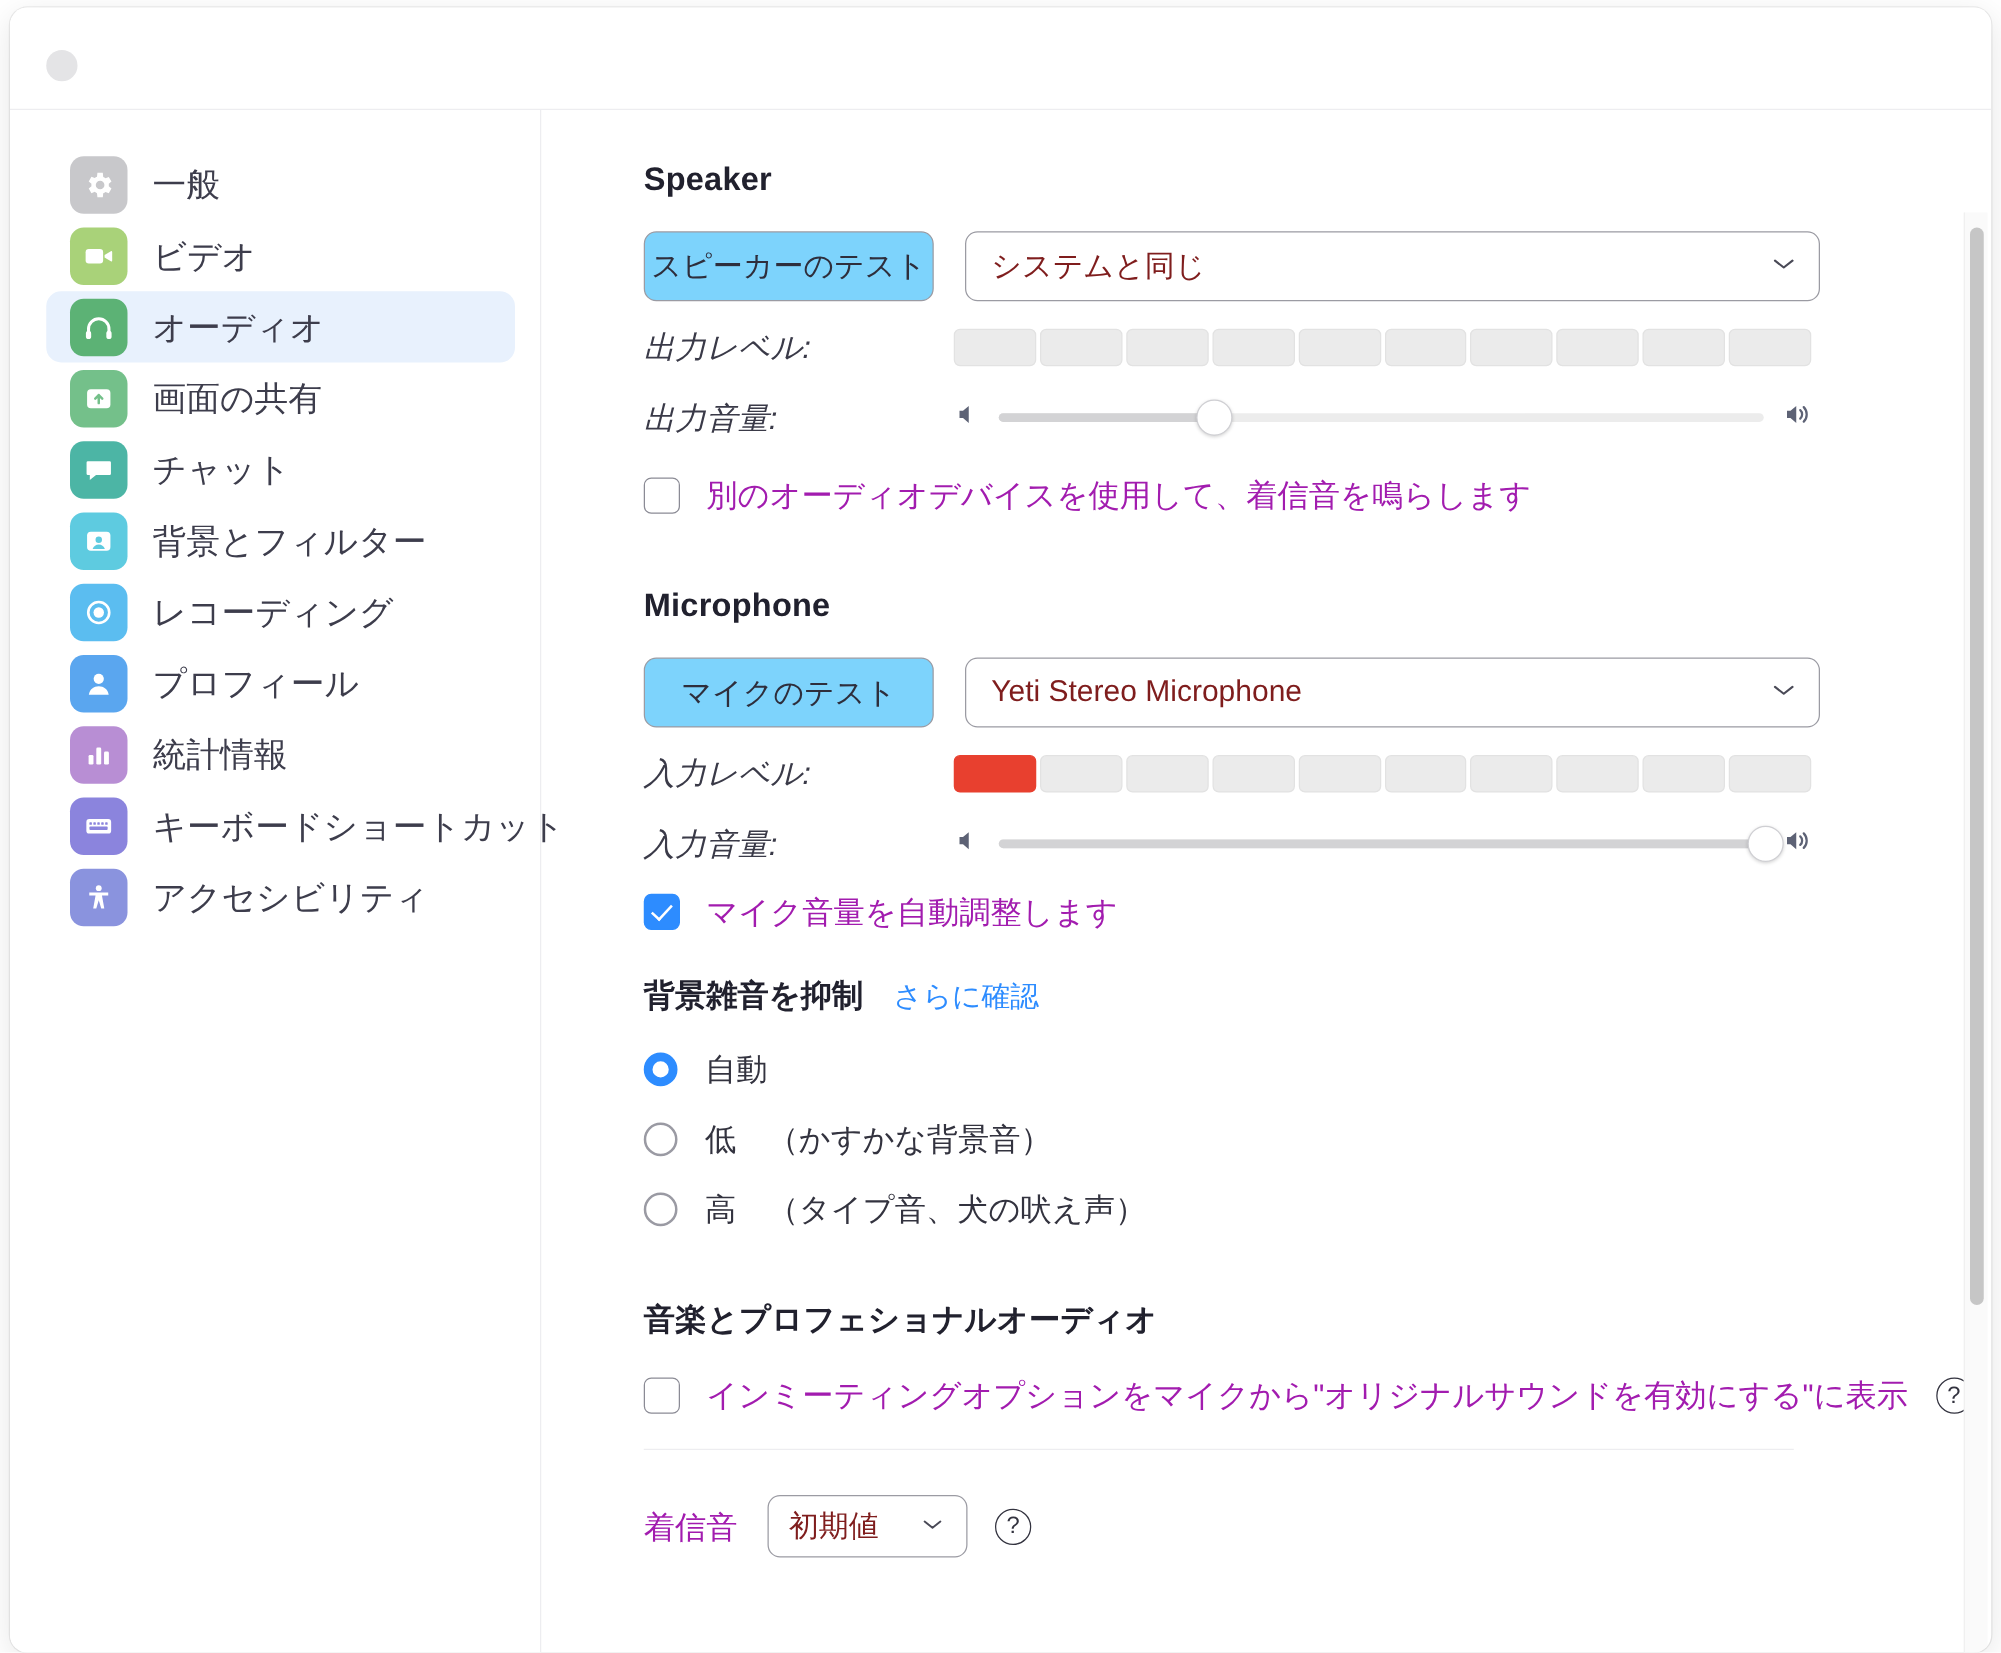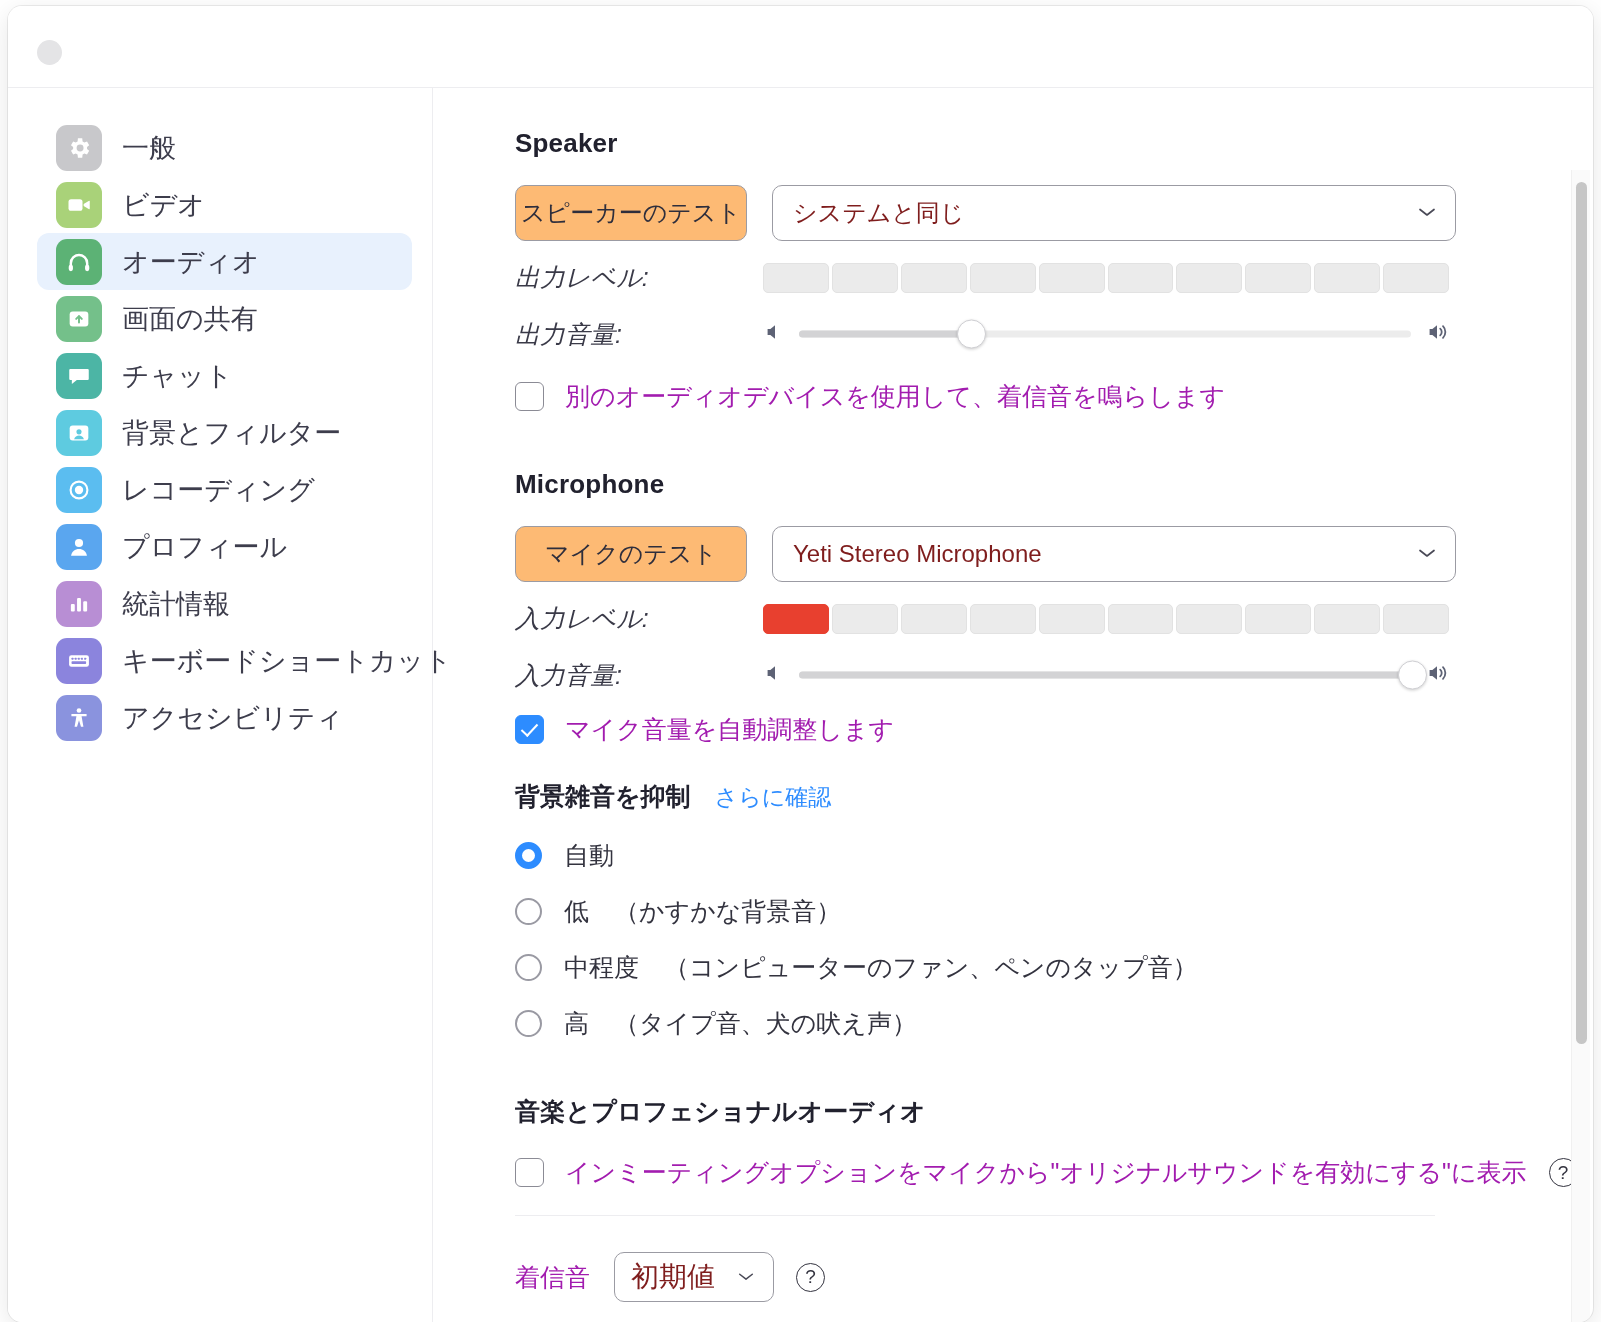--- a/index.html
+++ b/index.html
@@ -125,21 +125,21 @@
     align-items: center;
     margin-left: 82px;
     margin-bottom: 20px;
   }
 
   .btn-test {
     width: 232px;
     height: 56px;
     border: 1px solid #9b9ba3;
     border-radius: 10px;
-    background: #fdba74;
+    background: #7dd3fc;
     font-family: inherit;
     font-size: 24px;
     color: #2e2e3c;
     cursor: pointer;
     padding: 0;
     box-sizing: border-box;
   }
 
   .select-box {
     position: relative;
@@ -355,21 +355,21 @@
     height: 50px;
     margin-left: 24px;
     border: 1px solid #9b9ba3;
     border-radius: 10px;
     background: #fff;
     box-sizing: border-box;
     display: flex;
     align-items: center;
     cursor: pointer;
   }
-  .small-select .select-value { font-size: 28px; margin-left: 16px; }
+  .small-select .select-value { font-size: 24px; margin-left: 16px; }
 
   
   .scrollbar {
     position: absolute;
     right: 3px;
     top: 82px;
     width: 18px;
     height: 1233px;
     background: #fafafa;
     border-left: 1px solid #f0f0f0;
@@ -642,24 +642,20 @@
         <div class="radio-row">
           <span class="radio selected"></span>
           <span class="radio-label">自動</span>
         </div>
         <div class="radio-row">
           <span class="radio"></span>
           <span class="radio-label">低　（かすかな背景音）</span>
         </div>
         <div class="radio-row">
           <span class="radio"></span>
-          <span class="radio-label">中程度　（コンピューターのファン、ペンのタップ音）</span>
-        </div>
-        <div class="radio-row">
-          <span class="radio"></span>
           <span class="radio-label">高　（タイプ音、犬の吠え声）</span>
         </div>
 
         <div class="section-title jp" style="margin-top:48px;margin-bottom:28px">音楽とプロフェショナルオーディオ</div>
 
         <div class="check-row">
           <span class="checkbox"></span>
           <span class="check-label">インミーティングオプションをマイクから"オリジナルサウンドを有効にする"に表示</span>
           <span class="help-icon">?</span>
         </div>

